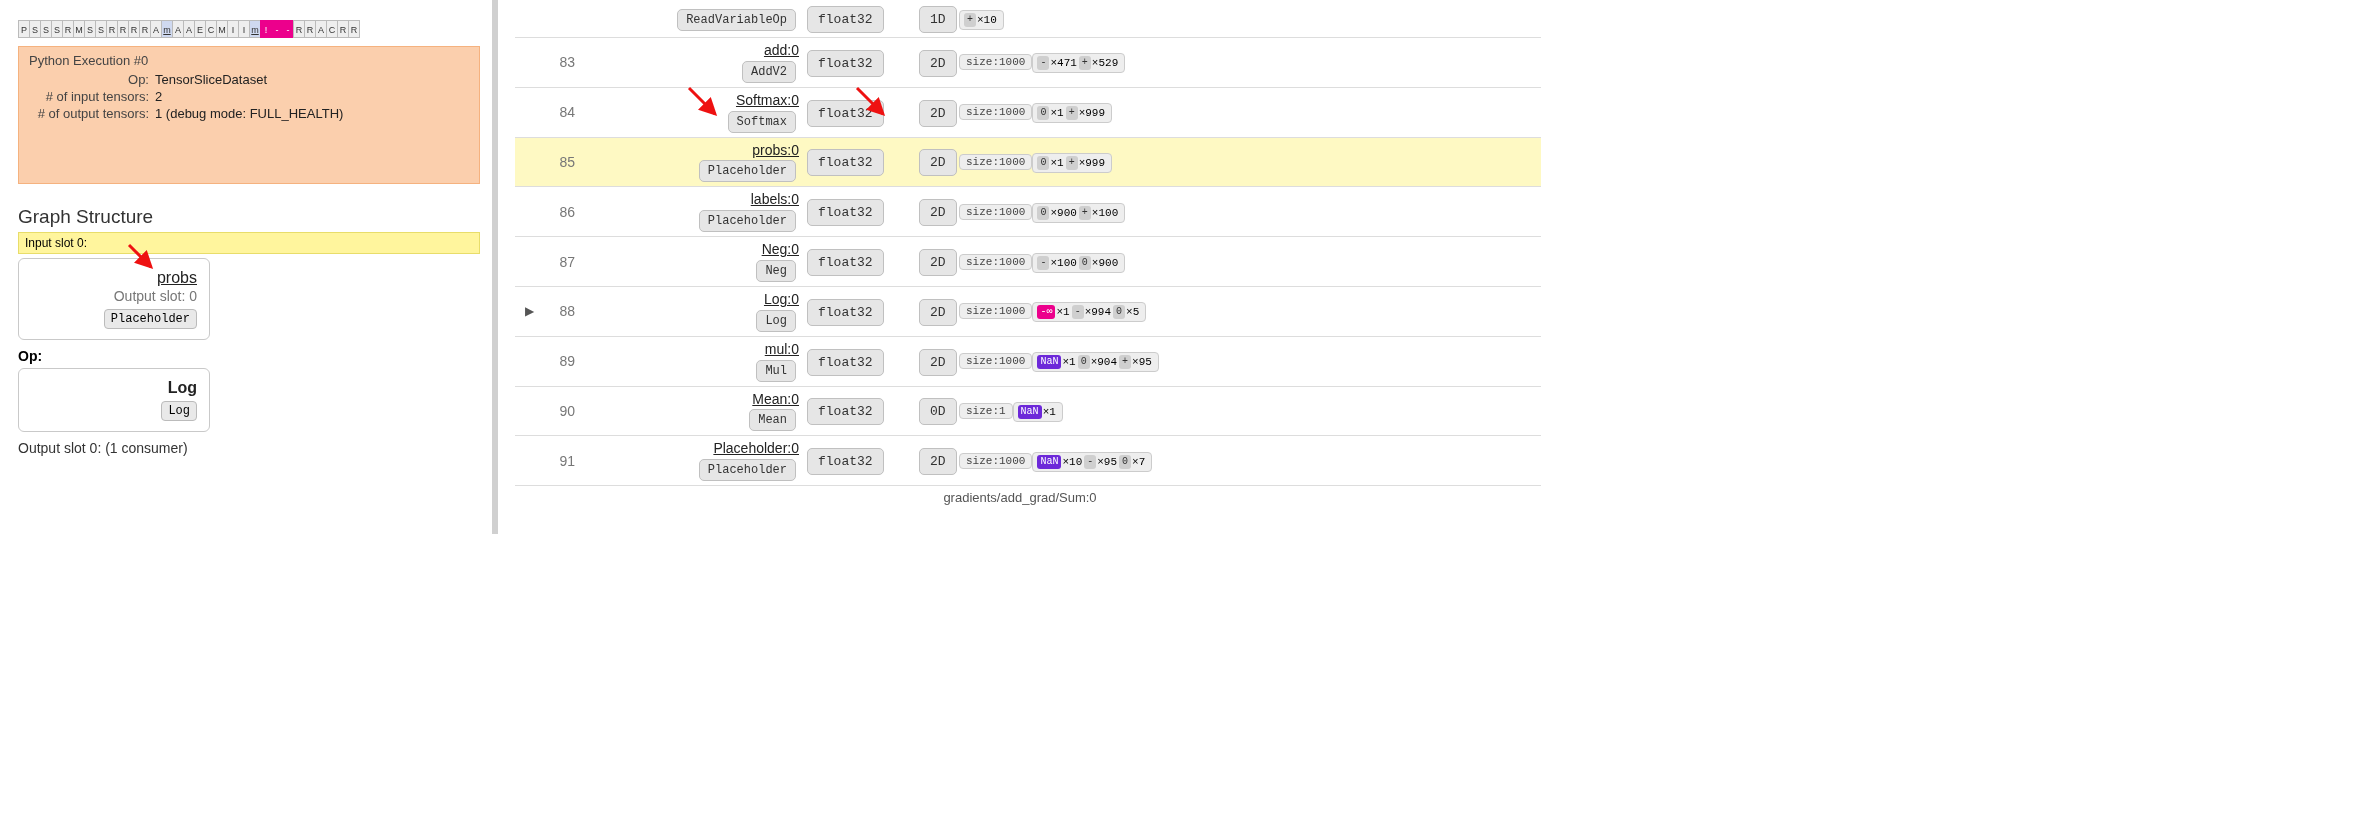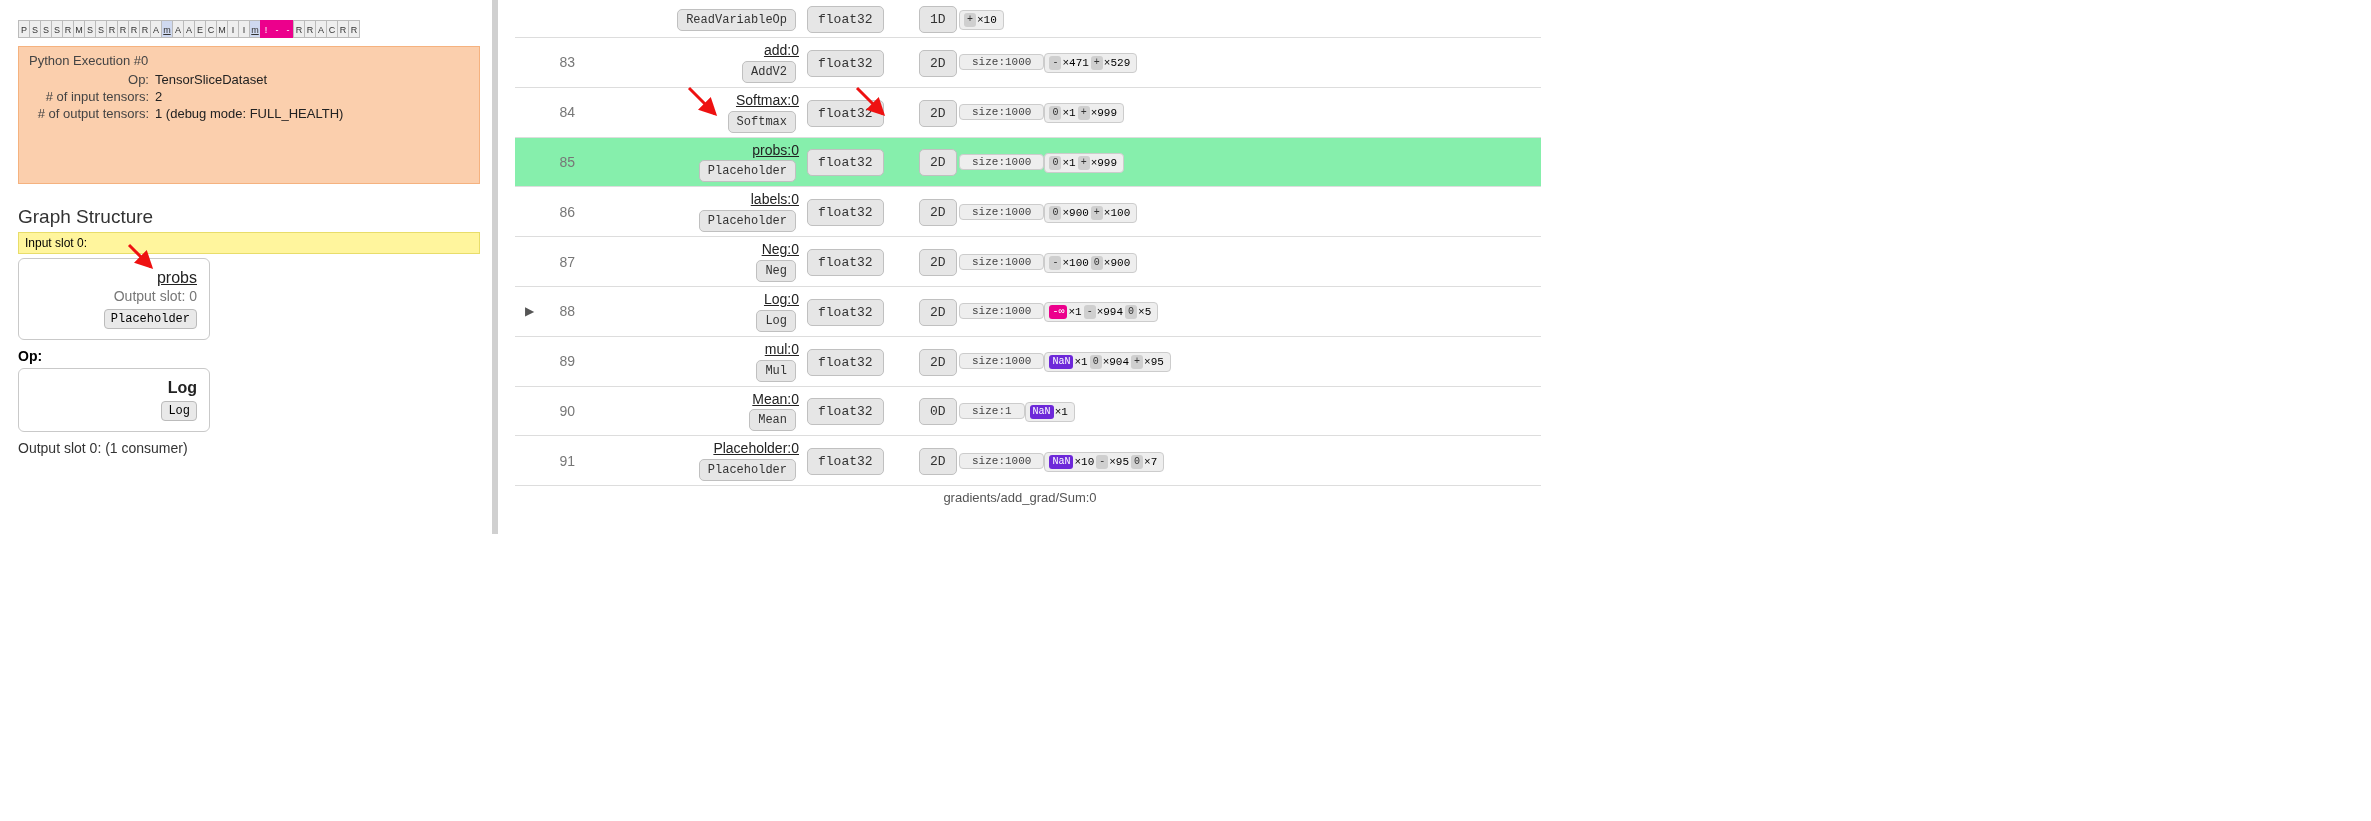--- a/index.html
+++ b/index.html
@@ -47,37 +47,37 @@
     font-family: "Courier New", monospace; font-size: 12px; padding: 2px 6px; margin-top: 4px;
   }
   .op-label { font-size: 14px; font-weight: 700; margin: 6px 0 4px 18px; }
   .output-line { font-size: 14px; color: #333; margin: 4px 0 0 18px; }
 
   
   .row {
     display: flex; align-items: center; border-bottom: 1px solid #ddd;
     padding: 4px 6px 4px 10px; min-height: 38px; position: relative; margin-left: 16px;
   }
-  .row.highlight { background: #86efac; }
+  .row.highlight { background: #fef9c3; }
   .row .idx { width: 48px; text-align: right; color: #777; font-size: 14px; padding-right: 12px; }
   .row .expander { width: 14px; font-size: 12px; color: #555; }
   .row .name-col { width: 220px; text-align: right; padding-right: 8px; }
   .row .nm-link { font-size: 14px; text-decoration: underline; color: #222; display: block; line-height: 1.2; }
   .row .chip {
     display: inline-block; background: #e6e6e6; border: 1px solid #c0c0c0; border-radius: 5px;
     font-family: "Courier New", monospace; font-size: 12px; padding: 3px 8px; margin: 2px 3px 0 0;
     color: #333; white-space: nowrap;
   }
   .row .chip.big { font-size: 13px; padding: 5px 10px; }
   .row .dtype-col { width: 112px; }
   .row .dim-col { width: 40px; }
   .row .stat-col { flex: 1; }
   .stat-top {
     font-family: "Courier New", monospace; font-size: 11px; background: #eee;
-    border: 1px solid #ccc; border-radius: 4px; padding: 1px 12px; margin-bottom: 2px;
+    border: 1px solid #ccc; border-radius: 4px; padding: 1px 6px; margin-bottom: 2px;
     display: inline-block; color: #444;
   }
   .tag {
     display: inline-flex; align-items: center; font-family: "Courier New", monospace;
     font-size: 11px; margin-right: 2px;
   }
   .tag .sym {
     background: #d0d0d0; color: #333; border-radius: 3px; padding: 0 3px; margin-right: 1px;
     font-size: 10px; line-height: 14px; min-width: 12px; text-align: center;
   }

